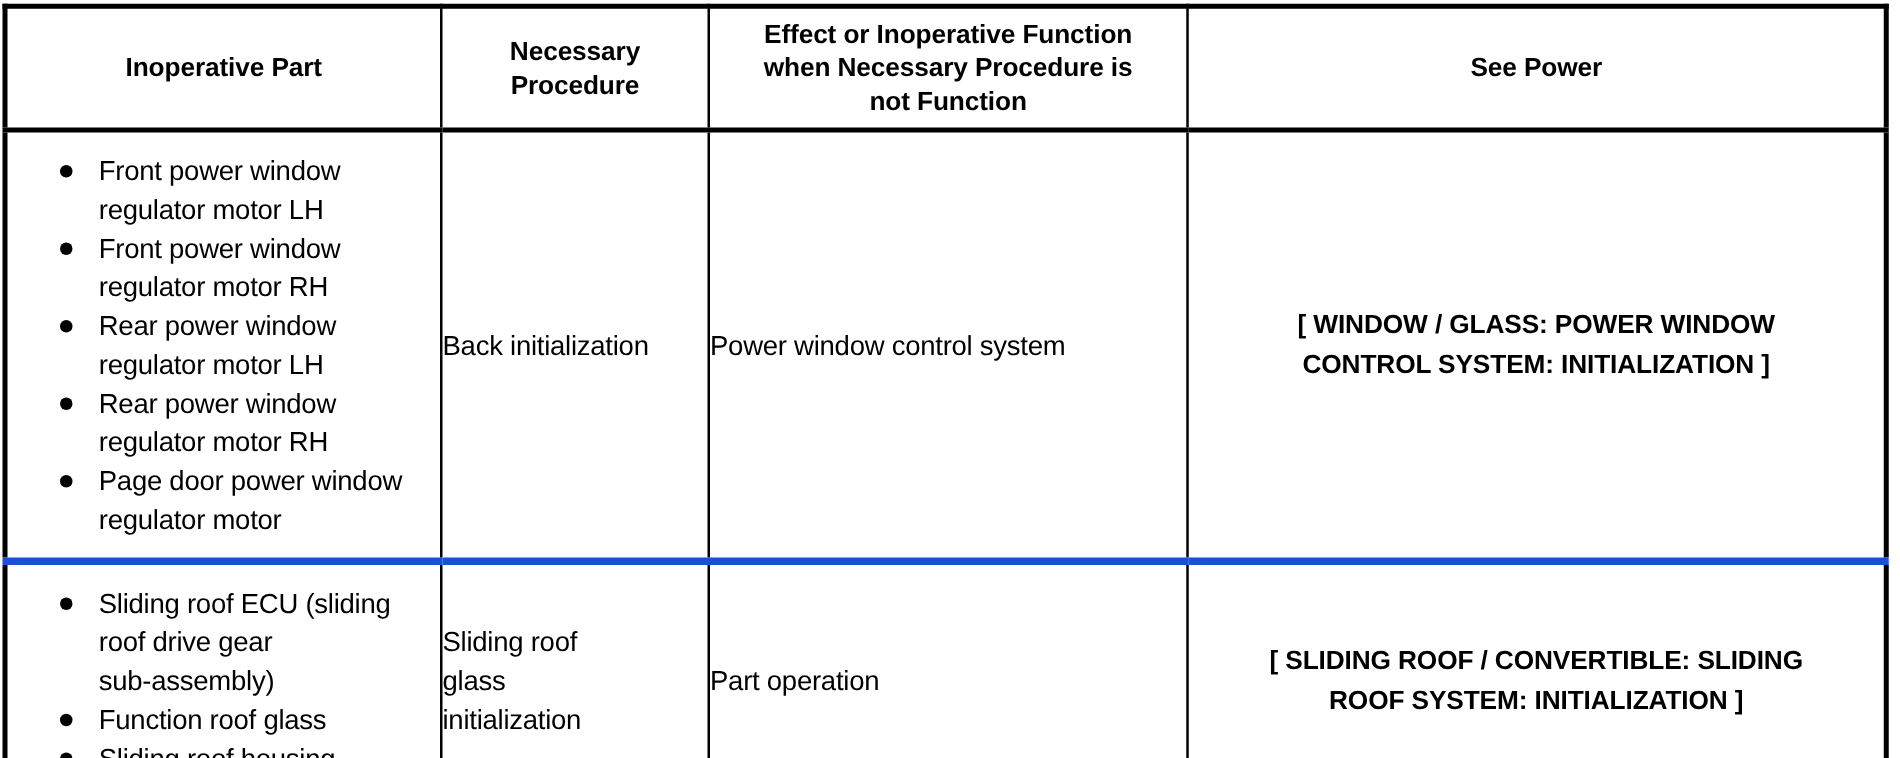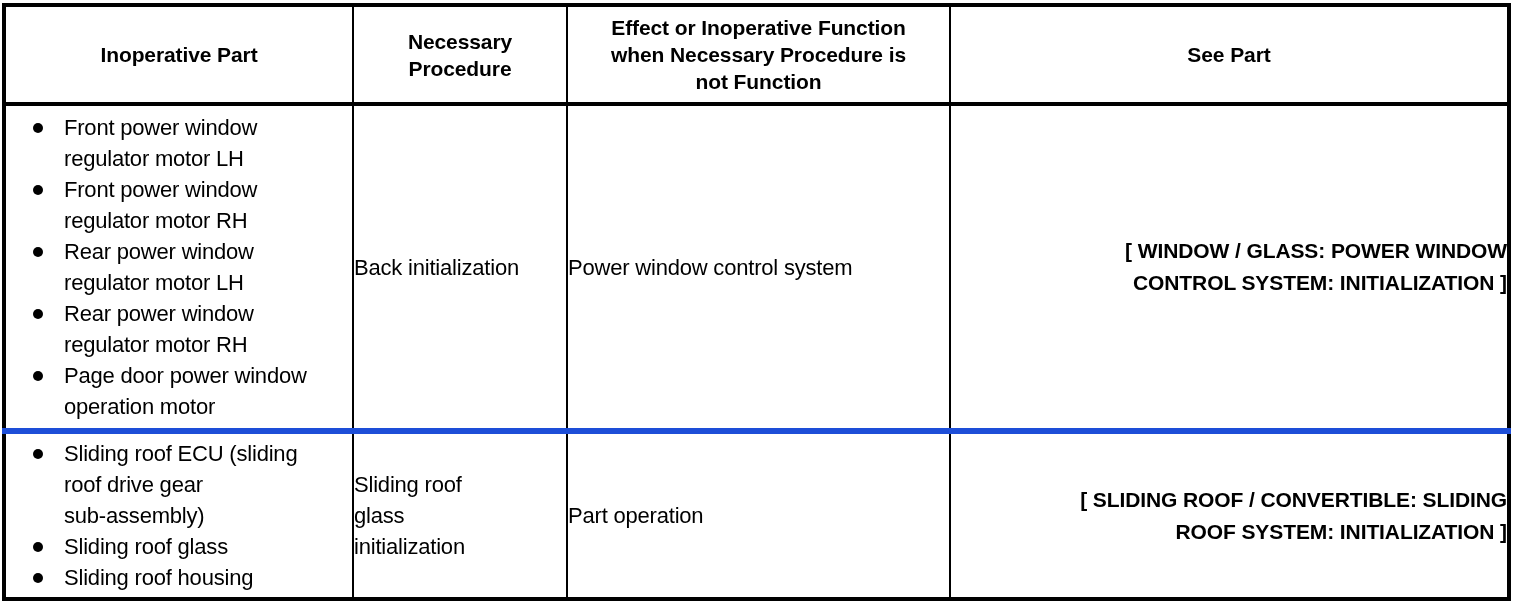--- a/index.html
+++ b/index.html
@@ -61,21 +61,21 @@
     letter-spacing: -0.1px;
   }
 
   
   .cell-list {
     padding: 10px 4px 8px 4px;
     vertical-align: middle;
   }
   ul.part-list {
     list-style: none;
-    margin: 0;
+    margin: 15px;
     padding: 0;
   }
   ul.part-list li {
     position: relative;
     padding-left: 58px;
     font-size: 22px;
     line-height: 31px;
     margin: 0;
     letter-spacing: -0.2px;
   }
@@ -94,21 +94,21 @@
     line-height: 31px;
     padding: 6px 4px 6px 5px;
     letter-spacing: -0.2px;
     vertical-align: middle;
   }
 
   .cell-page {
     font-size: 21px;
     line-height: 32px;
     font-weight: bold;
-    text-align: right;
+    text-align: center;
     padding: 6px 16px;
     vertical-align: middle;
     letter-spacing: -0.1px;
   }
 
   tbody tr.row-1 { height: 326px; }
   tbody tr.row-2 { height: 167px; }
 
   tbody tr.row-1 > td { border-top: 4px solid #000000; }
   tbody tr.row-2 > td { border-top: 6px solid #1d4ed8; }
@@ -138,21 +138,21 @@
           </div>
         </th>
         <th>
           <div class="hdr-text">
             <span>Effect or Inoperative Function</span><br>
             <span>when Necessary Procedure is</span><br>
             <span>not Function</span>
           </div>
         </th>
         <th>
-          <div class="hdr-text">See Part</div>
+          <div class="hdr-text">See Power</div>
         </th>
       </tr>
     </thead>
     <tbody>
       <tr class="row-1">
         <td class="cell-list">
           <ul class="part-list">
             <li>
               <span class="bullet"></span>
               <span class="nowrapline">Front power window</span><br>
@@ -169,21 +169,21 @@
               <span class="nowrapline">regulator motor LH</span>
             </li>
             <li>
               <span class="bullet"></span>
               <span class="nowrapline">Rear power window</span><br>
               <span class="nowrapline">regulator motor RH</span>
             </li>
             <li>
               <span class="bullet"></span>
               <span class="nowrapline">Page door power window</span><br>
-              <span class="nowrapline">operation motor</span>
+              <span class="nowrapline">regulator motor</span>
             </li>
           </ul>
         </td>
         <td class="cell-plain">Back initialization</td>
         <td class="cell-plain">Power window control system</td>
         <td class="cell-page">
           <span>[ WINDOW / GLASS: POWER WINDOW</span><br>
           <span>CONTROL SYSTEM: INITIALIZATION ]</span>
         </td>
       </tr>
@@ -191,21 +191,21 @@
         <td class="cell-list">
           <ul class="part-list">
             <li>
               <span class="bullet"></span>
               <span class="nowrapline">Sliding roof ECU (sliding</span><br>
               <span class="nowrapline">roof drive gear</span><br>
               <span class="nowrapline">sub-assembly)</span>
             </li>
             <li>
               <span class="bullet"></span>
-              <span class="nowrapline">Sliding roof glass</span>
+              <span class="nowrapline">Function roof glass</span>
             </li>
             <li>
               <span class="bullet"></span>
               <span class="nowrapline">Sliding roof housing</span>
             </li>
           </ul>
         </td>
         <td class="cell-plain">
           <span>Sliding roof</span><br>
           <span>glass</span><br>

